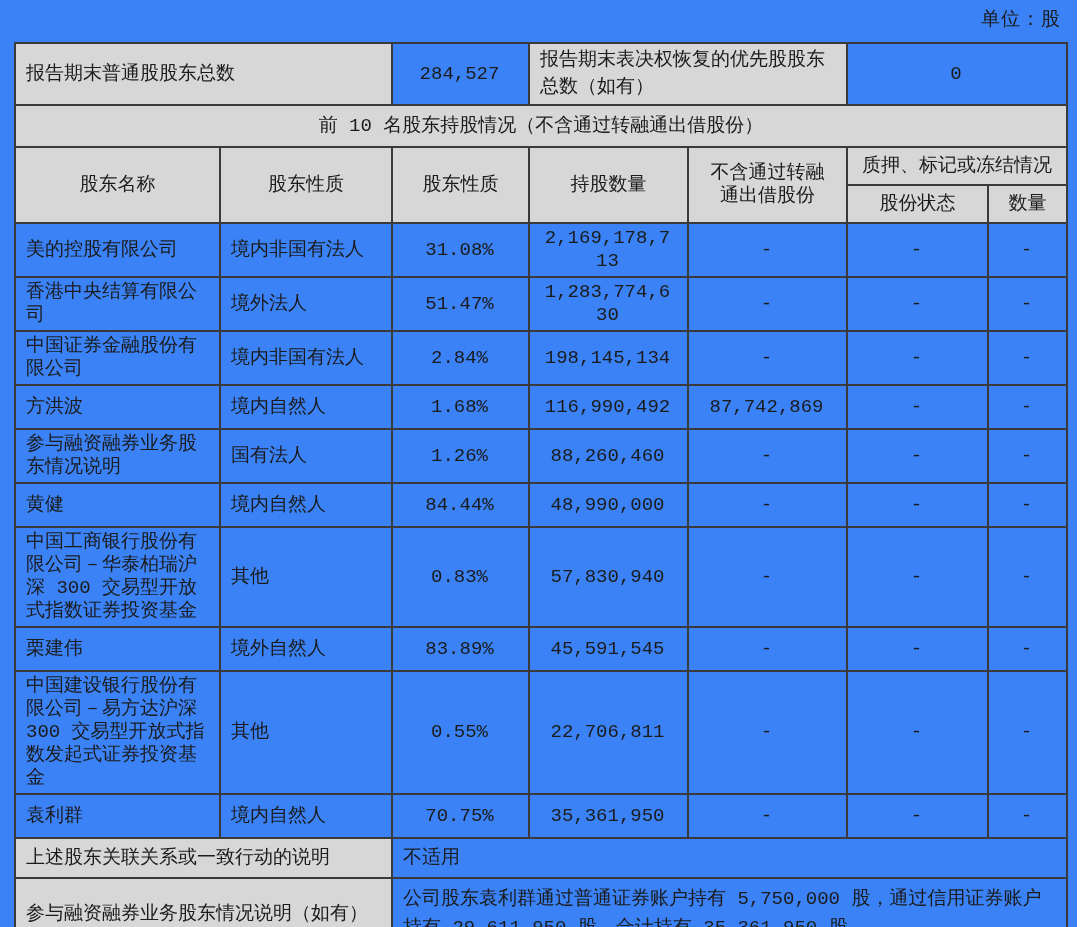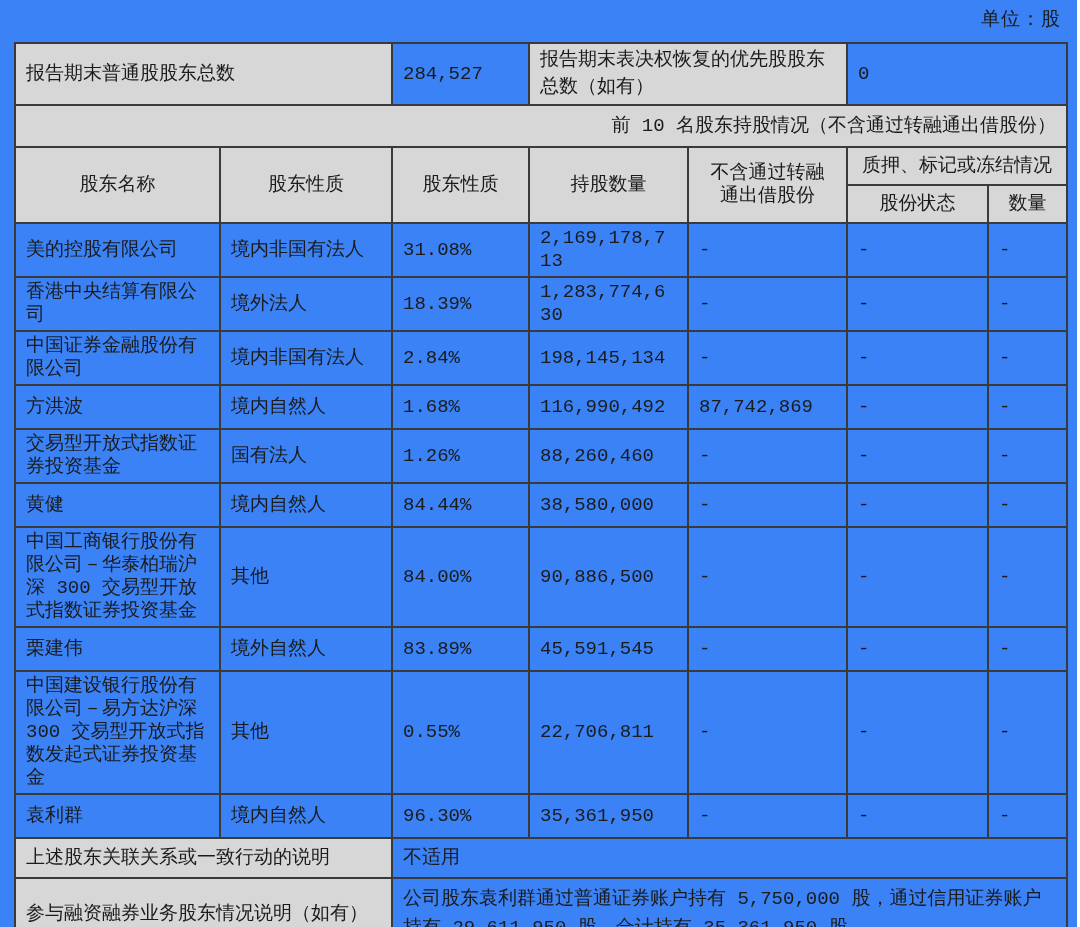--- a/index.html
+++ b/index.html
@@ -16,22 +16,22 @@
     position:absolute; left:14px; top:42px; width:1052px;
     border-collapse:collapse; table-layout:fixed;
   }
   table.shareholders td {
     border:2px solid #3a3a3a;
     font-size:19px; line-height:23px;
     padding:3px 10px; vertical-align:middle;
     word-wrap:break-word;
   }
   .gray   { background:#d7d7d7; }
-  .center { text-align:right; }
-  .right  { text-align:left; padding-right:12px !important; }
+  .center { text-align:center; }
+  .right  { text-align:center; padding-right:12px !important; }
   .pad-lg { padding-left:16px !important; padding-right:16px !important; }
 
   tr.summary-row { height:62px;border-radius:16px; }
   tr.summary-row td { line-height:27px; }
   tr.section-row { height:42px; }
   tr.head-row-1  { height:38px; }
   tr.head-row-2  { height:38px; }
   tr.head-row-1 td, tr.head-row-2 td { text-align:center; }
   tr.data-row    { height:44px; }
   tr.relation-row{ height:40px; }
@@ -87,21 +87,21 @@
         <td>境内非国有法人</td>
         <td class="right">31.08%</td>
         <td class="right">2,169,178,713</td>
         <td class="right">-</td>
         <td class="right">-</td>
         <td class="right">-</td>
       </tr>
       <tr class="data-row">
         <td>香港中央结算有限公司</td>
         <td>境外法人</td>
-        <td class="right">18.39%</td>
+        <td class="right">51.47%</td>
         <td class="right">1,283,774,630</td>
         <td class="right">-</td>
         <td class="right">-</td>
         <td class="right">-</td>
       </tr>
       <tr class="data-row">
         <td>中国证券金融股份有限公司</td>
         <td>境内非国有法人</td>
         <td class="right">2.84%</td>
         <td class="right">198,145,134</td>
@@ -112,42 +112,42 @@
       <tr class="data-row">
         <td>方洪波</td>
         <td>境内自然人</td>
         <td class="right">1.68%</td>
         <td class="right">116,990,492</td>
         <td class="right">87,742,869</td>
         <td class="right">-</td>
         <td class="right">-</td>
       </tr>
       <tr class="data-row">
-        <td>交易型开放式指数证券投资基金</td>
+        <td>参与融资融券业务股东情况说明</td>
         <td>国有法人</td>
         <td class="right">1.26%</td>
         <td class="right">88,260,460</td>
         <td class="right">-</td>
         <td class="right">-</td>
         <td class="right">-</td>
       </tr>
       <tr class="data-row">
         <td>黄健</td>
         <td>境内自然人</td>
         <td class="right">84.44%</td>
-        <td class="right">38,580,000</td>
+        <td class="right">48,990,000</td>
         <td class="right">-</td>
         <td class="right">-</td>
         <td class="right">-</td>
       </tr>
       <tr class="data-row">
         <td>中国工商银行股份有限公司－华泰柏瑞沪深 300 交易型开放式指数证券投资基金</td>
         <td>其他</td>
-        <td class="right">84.00%</td>
-        <td class="right">90,886,500</td>
+        <td class="right">0.83%</td>
+        <td class="right">57,830,940</td>
         <td class="right">-</td>
         <td class="right">-</td>
         <td class="right">-</td>
       </tr>
       <tr class="data-row">
         <td>栗建伟</td>
         <td>境外自然人</td>
         <td class="right">83.89%</td>
         <td class="right">45,591,545</td>
         <td class="right">-</td>
@@ -159,21 +159,21 @@
         <td>其他</td>
         <td class="right">0.55%</td>
         <td class="right">22,706,811</td>
         <td class="right">-</td>
         <td class="right">-</td>
         <td class="right">-</td>
       </tr>
       <tr class="data-row">
         <td>袁利群</td>
         <td>境内自然人</td>
-        <td class="right">96.30%</td>
+        <td class="right">70.75%</td>
         <td class="right">35,361,950</td>
         <td class="right">-</td>
         <td class="right">-</td>
         <td class="right">-</td>
       </tr>
 
       <tr class="relation-row">
         <td colspan="2" class="gray">上述股东关联关系或一致行动的说明</td>
         <td colspan="5">不适用</td>
       </tr>

